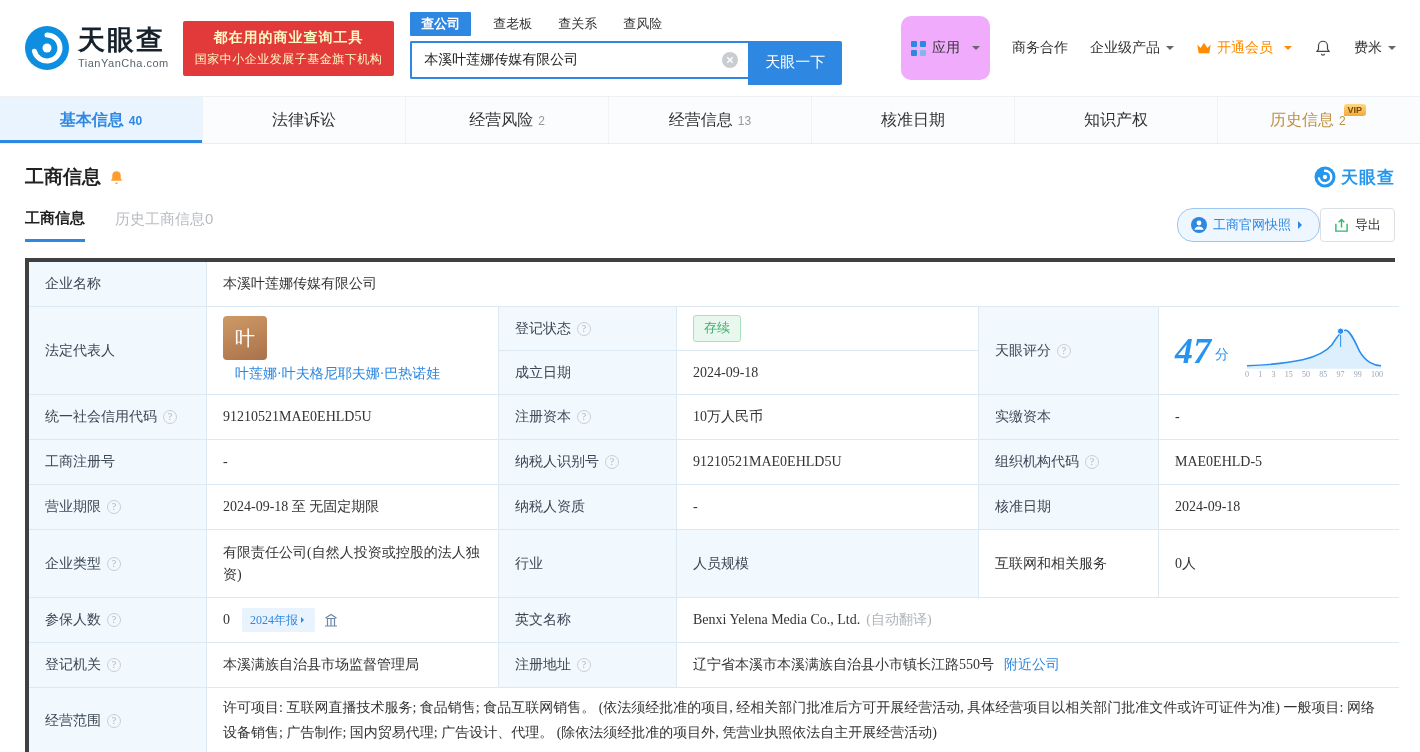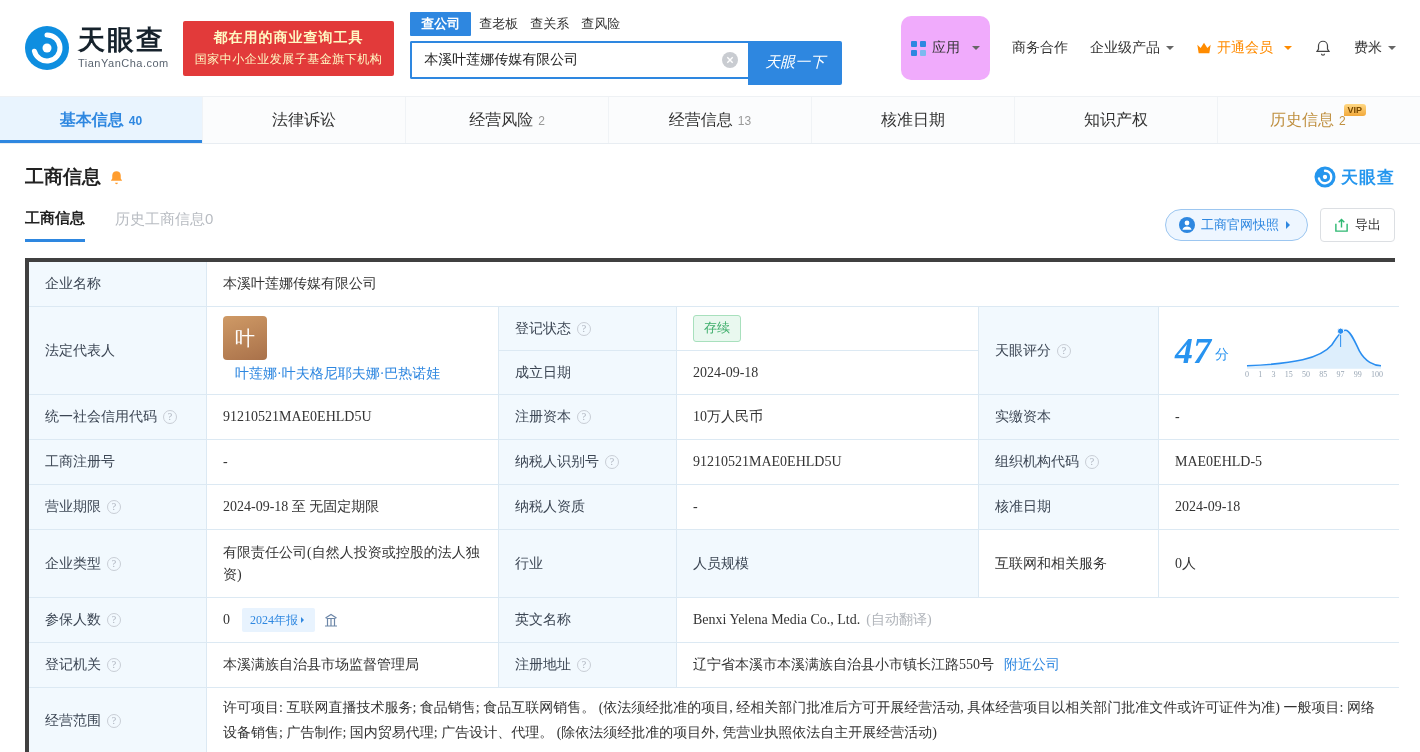--- a/index.html
+++ b/index.html
@@ -13,32 +13,32 @@
   .header { height: 96px; display: flex; align-items: center; padding: 0 24px; background: #fff; }
   .logo { display: flex; align-items: center; cursor: pointer; }
   .logo-text { margin-left: 8px; }
   .brand { font-size: 27px; font-weight: 700; color: #16222c; letter-spacing: 2px; line-height: 1; }
   .brand-domain { font-size: 11px; color: #5a6470; letter-spacing: .5px; margin-top: 3px; }
   .slogan { margin-left: 14px; background: #e23a3a; color: #fef9c3; padding: 8px 12px; border-radius: 2px; text-align: center; }
   .slogan .l1 { font-size: 14px; font-weight: 700; letter-spacing: 1px; }
   .slogan .l2 { font-size: 12px; margin-top: 4px; letter-spacing: .5px; }
 
   .search-area { margin-left: 16px; }
-  .s-tabs { display: flex; align-items: center; gap: 4px; margin-bottom: 5px; }
+  .s-tabs { display: flex; align-items: center; gap: 18px; margin-bottom: 5px; }
   .s-tab { font-size: 13px; color: #333; padding: 3px 4px; cursor: pointer; }
   .s-tab.active { background: #2e87e0; color: #fff; padding: 3px 11px; font-weight: 700; border-radius: 1px; }
   .s-row { display: flex; }
   .s-input-wrap { position: relative; }
   .s-input-wrap input {
     width: 338px; height: 38px; border: 2px solid #2e87e0; border-right: none;
     padding: 0 34px 0 12px; font-size: 14px; color: #222; outline: none;
     font-family: inherit; border-radius: 2px 0 0 2px;
   }
   .clear-btn { position: absolute; right: 10px; top: 11px; cursor: pointer; line-height: 0; }
-  .s-btn { width: 94px; height: 44px; background: #2e87e0; border: none; color: #fff; font-size: 15px; cursor: pointer; font-family: inherit; border-radius: 0 2px 2px 0; font-style: italic; }
+  .s-btn { width: 94px; height: 44px; background: #2e87e0; border: none; color: #fff; font-size: 15px; cursor: pointer; font-family: inherit; border-radius: 0 2px 2px 0; }
 
   .header-right { margin-left: auto; display: flex; align-items: center; gap: 22px; font-size: 14px; color: #333; }
   .hr-item { display: flex; align-items: center; cursor: pointer; white-space: nowrap; }
   .app-box { background: #f0abfc; padding: 23px 10px; border-radius: 10px; gap: 6px; }
   .caret { width: 0; height: 0; border: 4px solid transparent; border-top-color: #666; margin-left: 6px; margin-top: 4px; }
   .caret.orange { border-top-color: #ff8b00; }
   .vip-item { color: #ff8b00; gap: 5px; }
 
   
   .tabbar { height: 48px; display: flex; background: #fbfcfd; border-top: 1px solid #eef1f4; border-bottom: 1px solid #e8edf2; }
@@ -56,21 +56,21 @@
   .sec-head { display: flex; align-items: center; }
   .sec-title { font-size: 19px; font-weight: 700; color: #222; }
   .sec-bell { margin-left: 7px; line-height: 0; cursor: pointer; }
   .wm { margin-left: auto; display: flex; align-items: center; gap: 5px; }
   .wm-text { font-size: 17px; font-weight: 700; color: #2496ee; letter-spacing: 1px; }
 
   .subtabs { display: flex; align-items: center; margin-top: 18px; }
   .subtab { font-size: 15px; padding-bottom: 11px; cursor: pointer; }
   .subtab.active { color: #222; font-weight: 700; border-bottom: 3px solid #2e87e0; }
   .subtab.idle { color: #b8bcc2; margin-left: 30px; }
-  .subtab-actions { margin-left: auto; display: flex; align-items: center; align-self: flex-start; gap: 12px; }
+  .subtab-actions { margin-left: auto; display: flex; align-self: flex-start; }
   .snap-btn { display: flex; align-items: center; gap: 6px; background: #eef6ff; border: 1px solid #9cc6f0; color: #2e87e0; font-size: 13px; padding: 6px 13px; border-radius: 16px; cursor: pointer; }
   .snap-arrow { width: 0; height: 0; border: 4px solid transparent; border-left-color: #2e87e0; margin-left: 1px; }
   .export-btn { display: flex; align-items: center; gap: 6px; background: #fff; border: 1px solid #dcdfe3; color: #333; font-size: 13px; padding: 7px 13px; border-radius: 4px; cursor: pointer; }
 
   
   .biz-table {
     margin-top: 16px; border: 4px solid #404040; display: grid;
     grid-template-columns: 178px 292px 178px 302px 180px 1fr;
     grid-template-rows: 45px 44px 44px 45px 45px 45px 68px 45px 45px auto;
     font-size: 14px;

